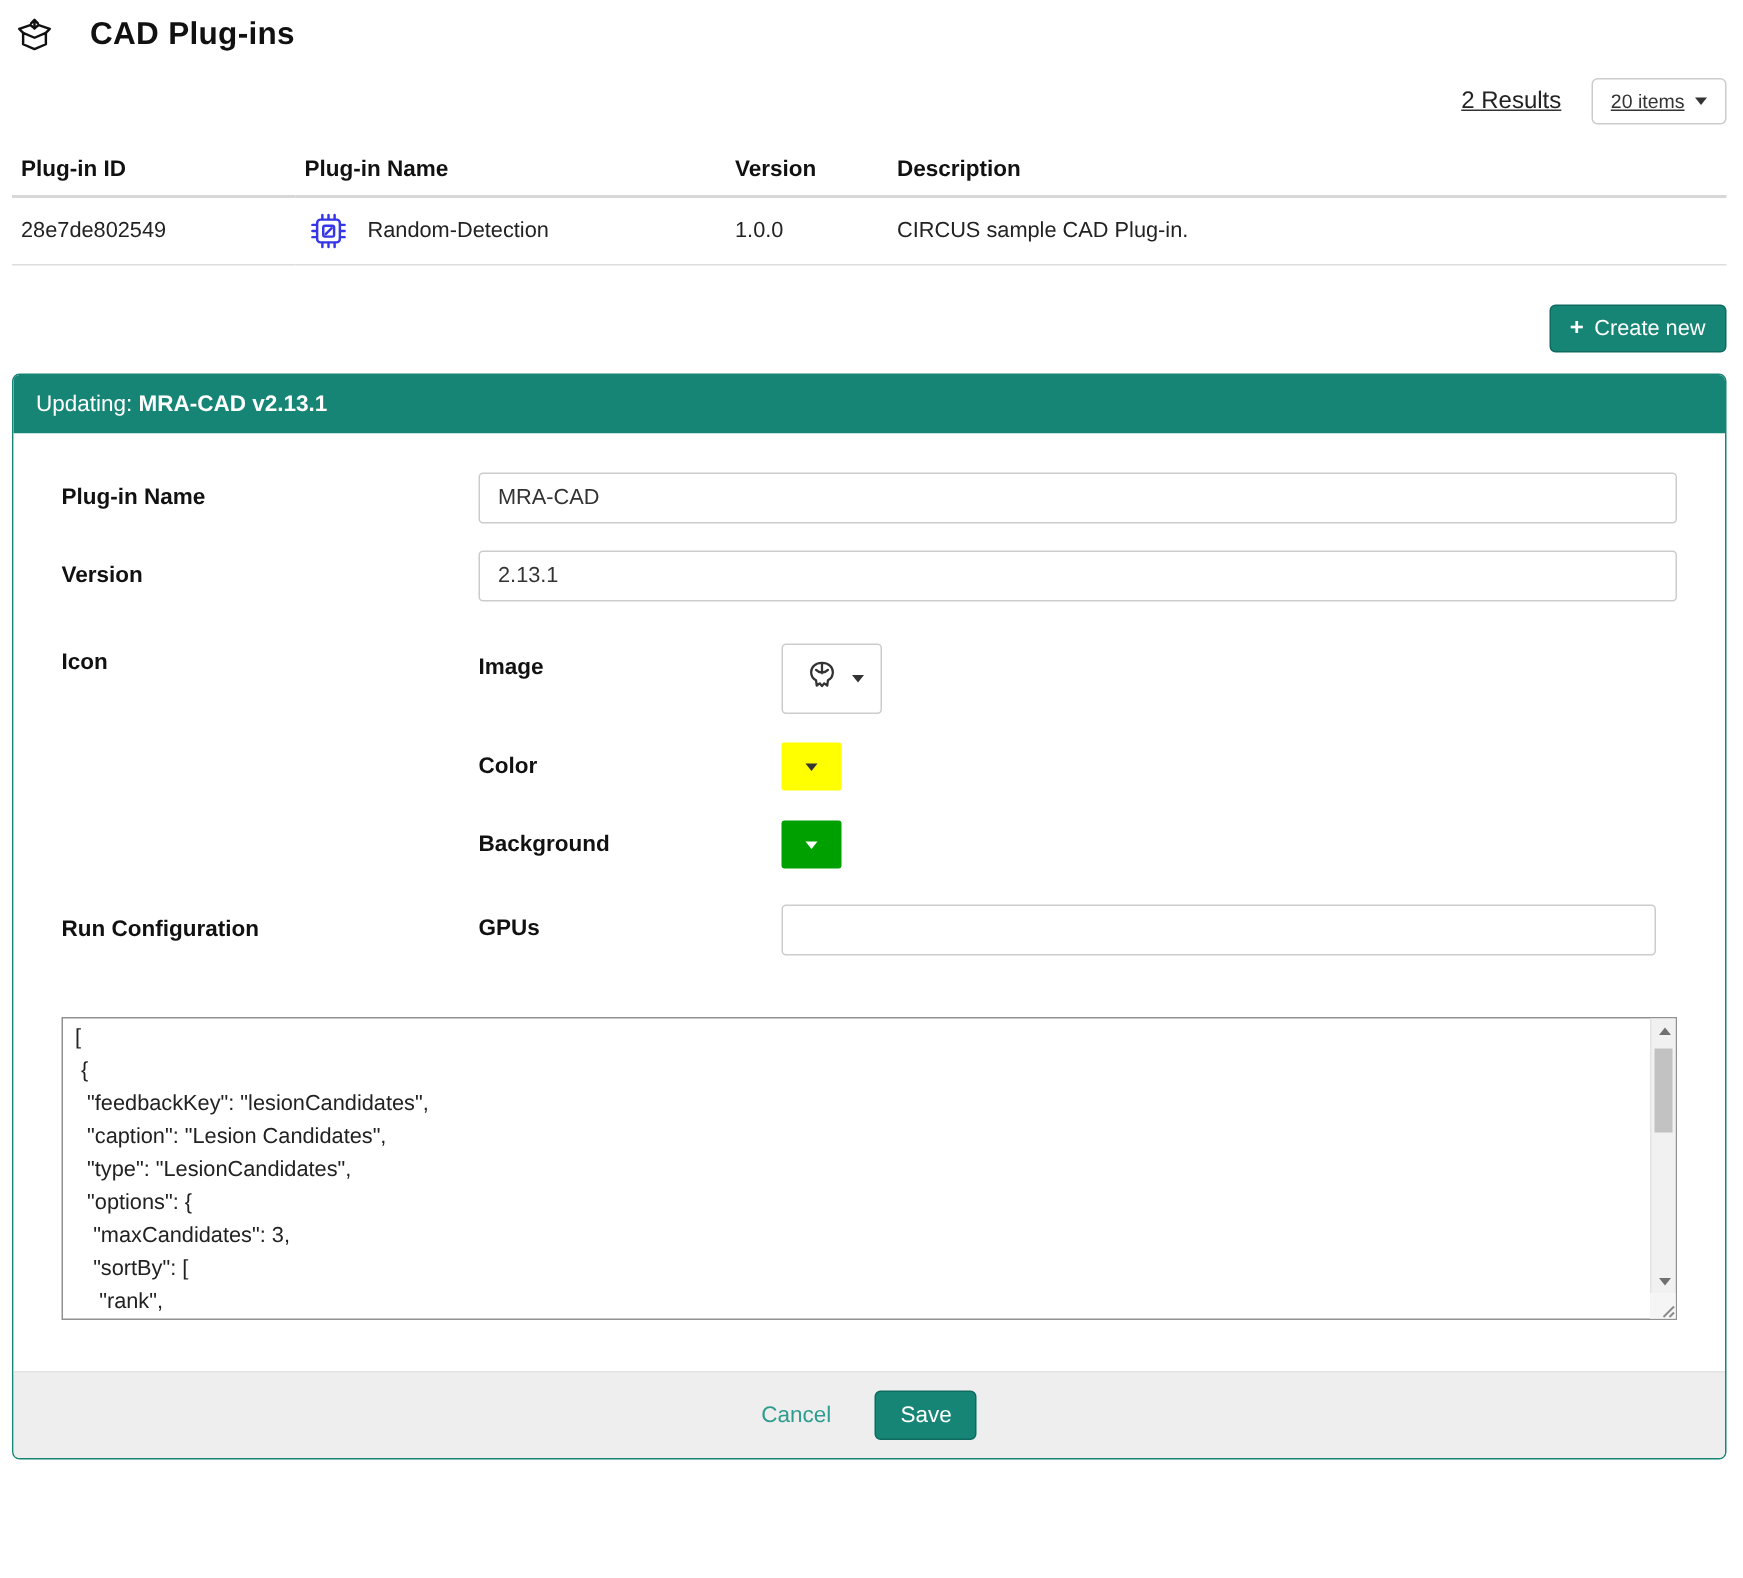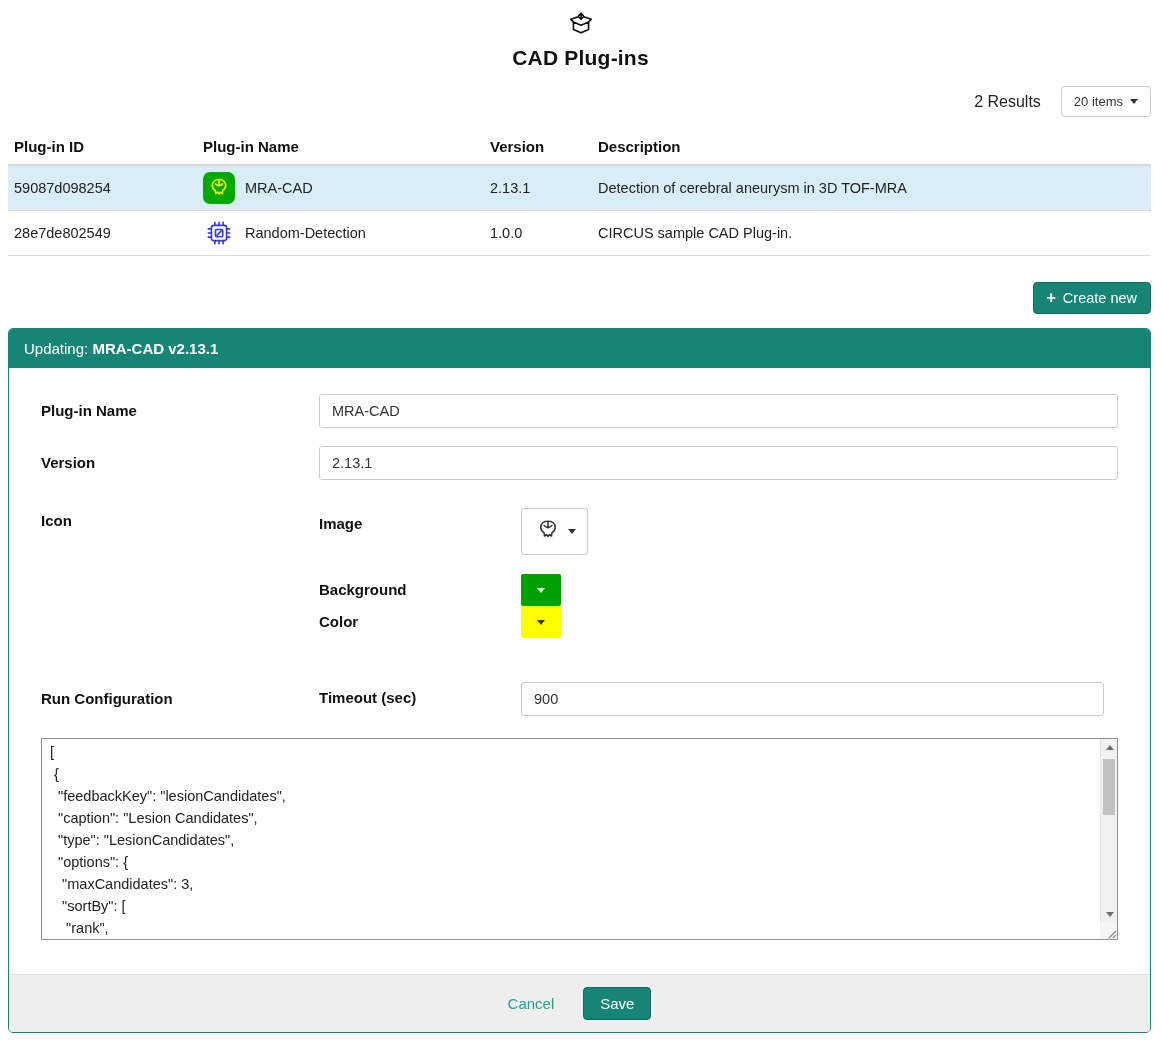--- a/index.html
+++ b/index.html
@@ -5,26 +5,26 @@
   * { box-sizing: border-box; margin: 0; padding: 0; }
   html, body { background: #fff; }
   body {
     width: 1162px; height: 1052px;
     font-family: "Liberation Sans", sans-serif;
     font-size: 14px; color: #333;
     padding: 6px 11px 0 8px;
     overflow: hidden;
   }
   
-  .page-header { display: flex; align-items: center; gap: 10px; margin: 4px 0 16px 2px; flex-direction: column; }
+  .page-header { display: flex; align-items: center; gap: 24px; margin: 4px 0 16px 2px; }
   .page-header h1 { font-size: 21px; font-weight: bold; color: #111; letter-spacing: .2px; }
   .page-header svg { display: block; }
 
   
-  .toolbar { display: flex; justify-content: flex-end; align-items: center; gap: 20px; margin-bottom: 12px; }
+  .toolbar { display: flex; justify-content: flex-end; align-items: center; gap: 20px; margin-bottom: 12px; text-decoration: underline; }
   .results-text { font-size: 16px; color: #222; }
   .dd-btn {
     background: #fff; border: 1px solid #ccc; border-radius: 4px;
     padding: 7px 12px; font-size: 13px; color: #333;
     display: inline-flex; align-items: center; gap: 7px; cursor: pointer;
   }
   .caret { width: 0; height: 0; border-left: 4px solid transparent; border-right: 4px solid transparent; border-top: 5px solid #333; display: inline-block; }
 
   
   table.plugin-table { width: 100%; border-collapse: collapse; margin-bottom: 26px; }
@@ -137,36 +137,20 @@
 <table class="plugin-table">
   <thead>
     <tr>
       <th class="col-id">Plug-in ID</th>
       <th class="col-name">Plug-in Name</th>
       <th class="col-version">Version</th>
       <th>Description</th>
     </tr>
   </thead>
   <tbody>
-    <tr class="selected">
-      <td>59087d098254</td>
-      <td>
-        <span class="name-cell">
-          <span class="icon-box" style="background: rgb(0, 170, 0);">
-            <svg width="26" height="26" viewBox="0 0 24 24" fill="none" stroke="#f2f20a" stroke-width="1.5" stroke-linejoin="round" stroke-linecap="round">
-              <path d="M12 4.2 c-3.8 0 -6.2 2.4 -6.2 5.4 c0 2 1.1 3.7 2.8 4.6 l.4 3 1.7-1.3 1.3 1.6 1.3-1.6 1.7 1.3 .4-3 c1.7-.9 2.8-2.6 2.8-4.6 c0-3-2.4-5.4-6.2-5.4 Z"></path>
-              <path d="M12 4.6 v5.6 M8.6 8.2 c1.1 1.1 2.2 1.6 3.4 1.6 c1.2 0 2.3-.5 3.4-1.6"></path>
-            </svg>
-          </span>
-          <span>MRA-CAD</span>
-        </span>
-      </td>
-      <td>2.13.1</td>
-      <td>Detection of cerebral aneurysm in 3D TOF-MRA</td>
-    </tr>
     <tr>
       <td>28e7de802549</td>
       <td>
         <span class="name-cell">
           <span class="chip-wrap" style="color: rgb(54, 54, 232);">
             <svg width="28" height="28" viewBox="0 0 24 24" fill="none" stroke="currentColor" stroke-width="1.4" stroke-linejoin="round" stroke-linecap="round">
               <rect x="5.5" y="5.5" width="13" height="13" rx="2"></rect>
               <rect x="9" y="9" width="6.2" height="6.2" rx="1"></rect>
               <path d="M10.4 13.8 L13.8 10.4"></path>
               <path d="M8.5 2.8 V5.2 M12 2.8 V5.2 M15.5 2.8 V5.2"></path>
@@ -224,52 +208,52 @@
                 <svg width="28" height="28" viewBox="0 0 24 24" fill="none" stroke="#333" stroke-width="1.3" stroke-linejoin="round" stroke-linecap="round">
                   <path d="M12 4.2 c-3.8 0 -6.2 2.4 -6.2 5.4 c0 2 1.1 3.7 2.8 4.6 l.4 3 1.7-1.3 1.3 1.6 1.3-1.6 1.7 1.3 .4-3 c1.7-.9 2.8-2.6 2.8-4.6 c0-3-2.4-5.4-6.2-5.4 Z"></path>
                   <path d="M12 4.6 v5.6 M8.6 8.2 c1.1 1.1 2.2 1.6 3.4 1.6 c1.2 0 2.3-.5 3.4-1.6"></path>
                 </svg>
               </span>
               <span class="caret"></span>
             </span>
           </div>
         </div>
 
+        <div class="sub-row" style="margin-bottom:20px;">
+          <div class="sub-label">Color</div>
+          <div class="sub-content">
+            <span class="swatch-dd" style="background: rgb(255, 255, 0);">
+              <span class="caret"></span>
+            </span>
+          </div>
+        </div>
+
         <div class="sub-row" style="margin-bottom:0;">
           <div class="sub-label">Background</div>
           <div class="sub-content">
             <span class="swatch-dd" style="background: rgb(0, 160, 0);">
               <span class="caret caret-white"></span>
             </span>
           </div>
         </div>
 
-        <div class="sub-row" style="margin-bottom:20px;">
-          <div class="sub-label">Color</div>
-          <div class="sub-content">
-            <span class="swatch-dd" style="background: rgb(255, 255, 0);">
-              <span class="caret"></span>
-            </span>
-          </div>
-        </div>
-
       </div>
     </div>
 
     <div class="form-row" style="margin-bottom:22px;justify-content:space-between;">
       <div class="form-label">Run Configuration</div>
       <div class="form-content">
 
-
-        <div class="sub-row" style="margin-bottom:0;">
-          <div class="sub-label">Timeout (sec)</div>
+        <div class="sub-row">
+          <div class="sub-label">GPUs</div>
           <div class="sub-content narrow-pad">
-            <input class="text-input" type="text" value="900" style="">
-          </div>
-        </div>
+            <input class="text-input" type="text" value="" style="">
+          </div>
+        </div>
+
 
       </div>
     </div>
 
     <div class="form-row" style="margin-bottom:4px;">
       <div class="form-content">
         <div class="textarea-wrap">
           <div class="textarea-content">[
  {
   "feedbackKey": "lesionCandidates",

